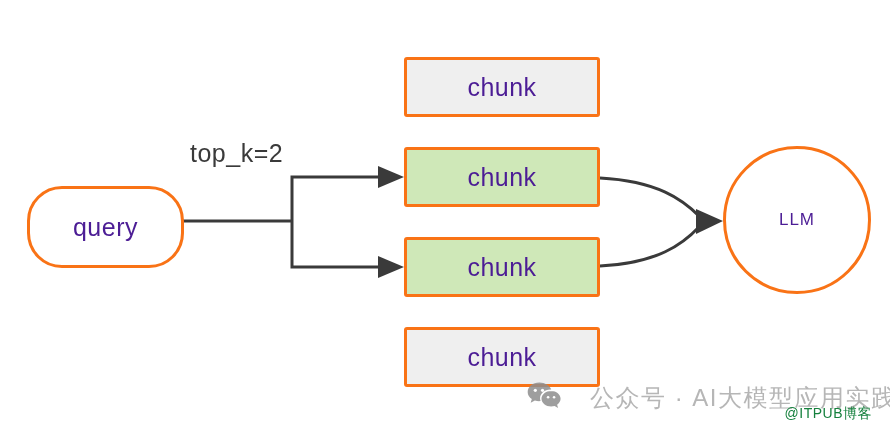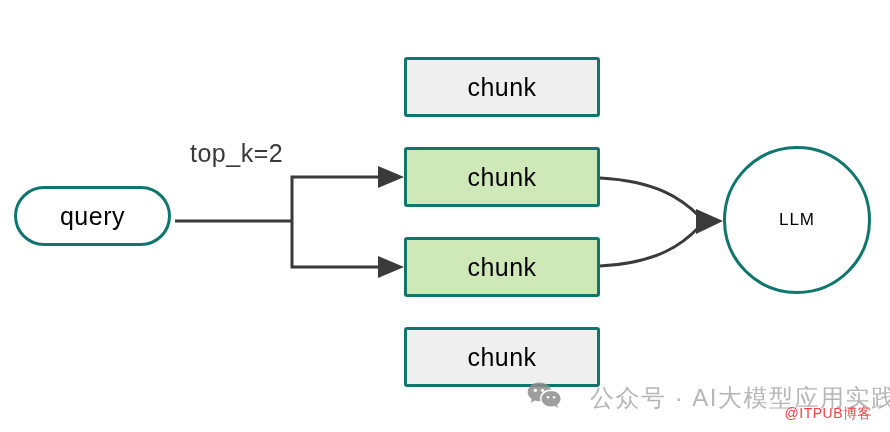--- a/index.html
+++ b/index.html
@@ -19,30 +19,30 @@
     left: 0; top: 0;
     width: 890px; height: 432px;
     pointer-events: none;
   }
 
   .node {
     position: absolute;
     display: flex;
     align-items: center;
     justify-content: center;
-    color: #000000;
+    color: #4c1d95;
     font-size: 25px;
     letter-spacing: 0.5px;
     background: #ffffff;
-    border: 3px solid #0f766e;
+    border: 3px solid #f97316;
   }
 
   .node.query {
-    left: 14px; top: 186px;
-    width: 157px; height: 60px;
+    left: 27px; top: 186px;
+    width: 157px; height: 82px;
     border-radius: 35px;
     font-size: 25px;
   }
 
   .node.chunk {
     left: 404px;
     width: 196px; height: 60px;
     border-radius: 3px;
     background: #efefef;
   }
@@ -85,21 +85,21 @@
   .wm-text {
     font-size: 24px;
     color: #b6b6b6;
     letter-spacing: 1.5px;
     white-space: nowrap;
   }
   .wm-handle {
     position: absolute;
     right: 18px; top: 405px;
     font-size: 14px;
-    color: #ef4444;
+    color: #15803d;
     letter-spacing: 0.5px;
   }
 </style>
 </head>
 <body>
 
 <div class="canvas">
 
   <svg class="edges" viewBox="0 0 890 432" xmlns="http://www.w3.org/2000/svg">
 

